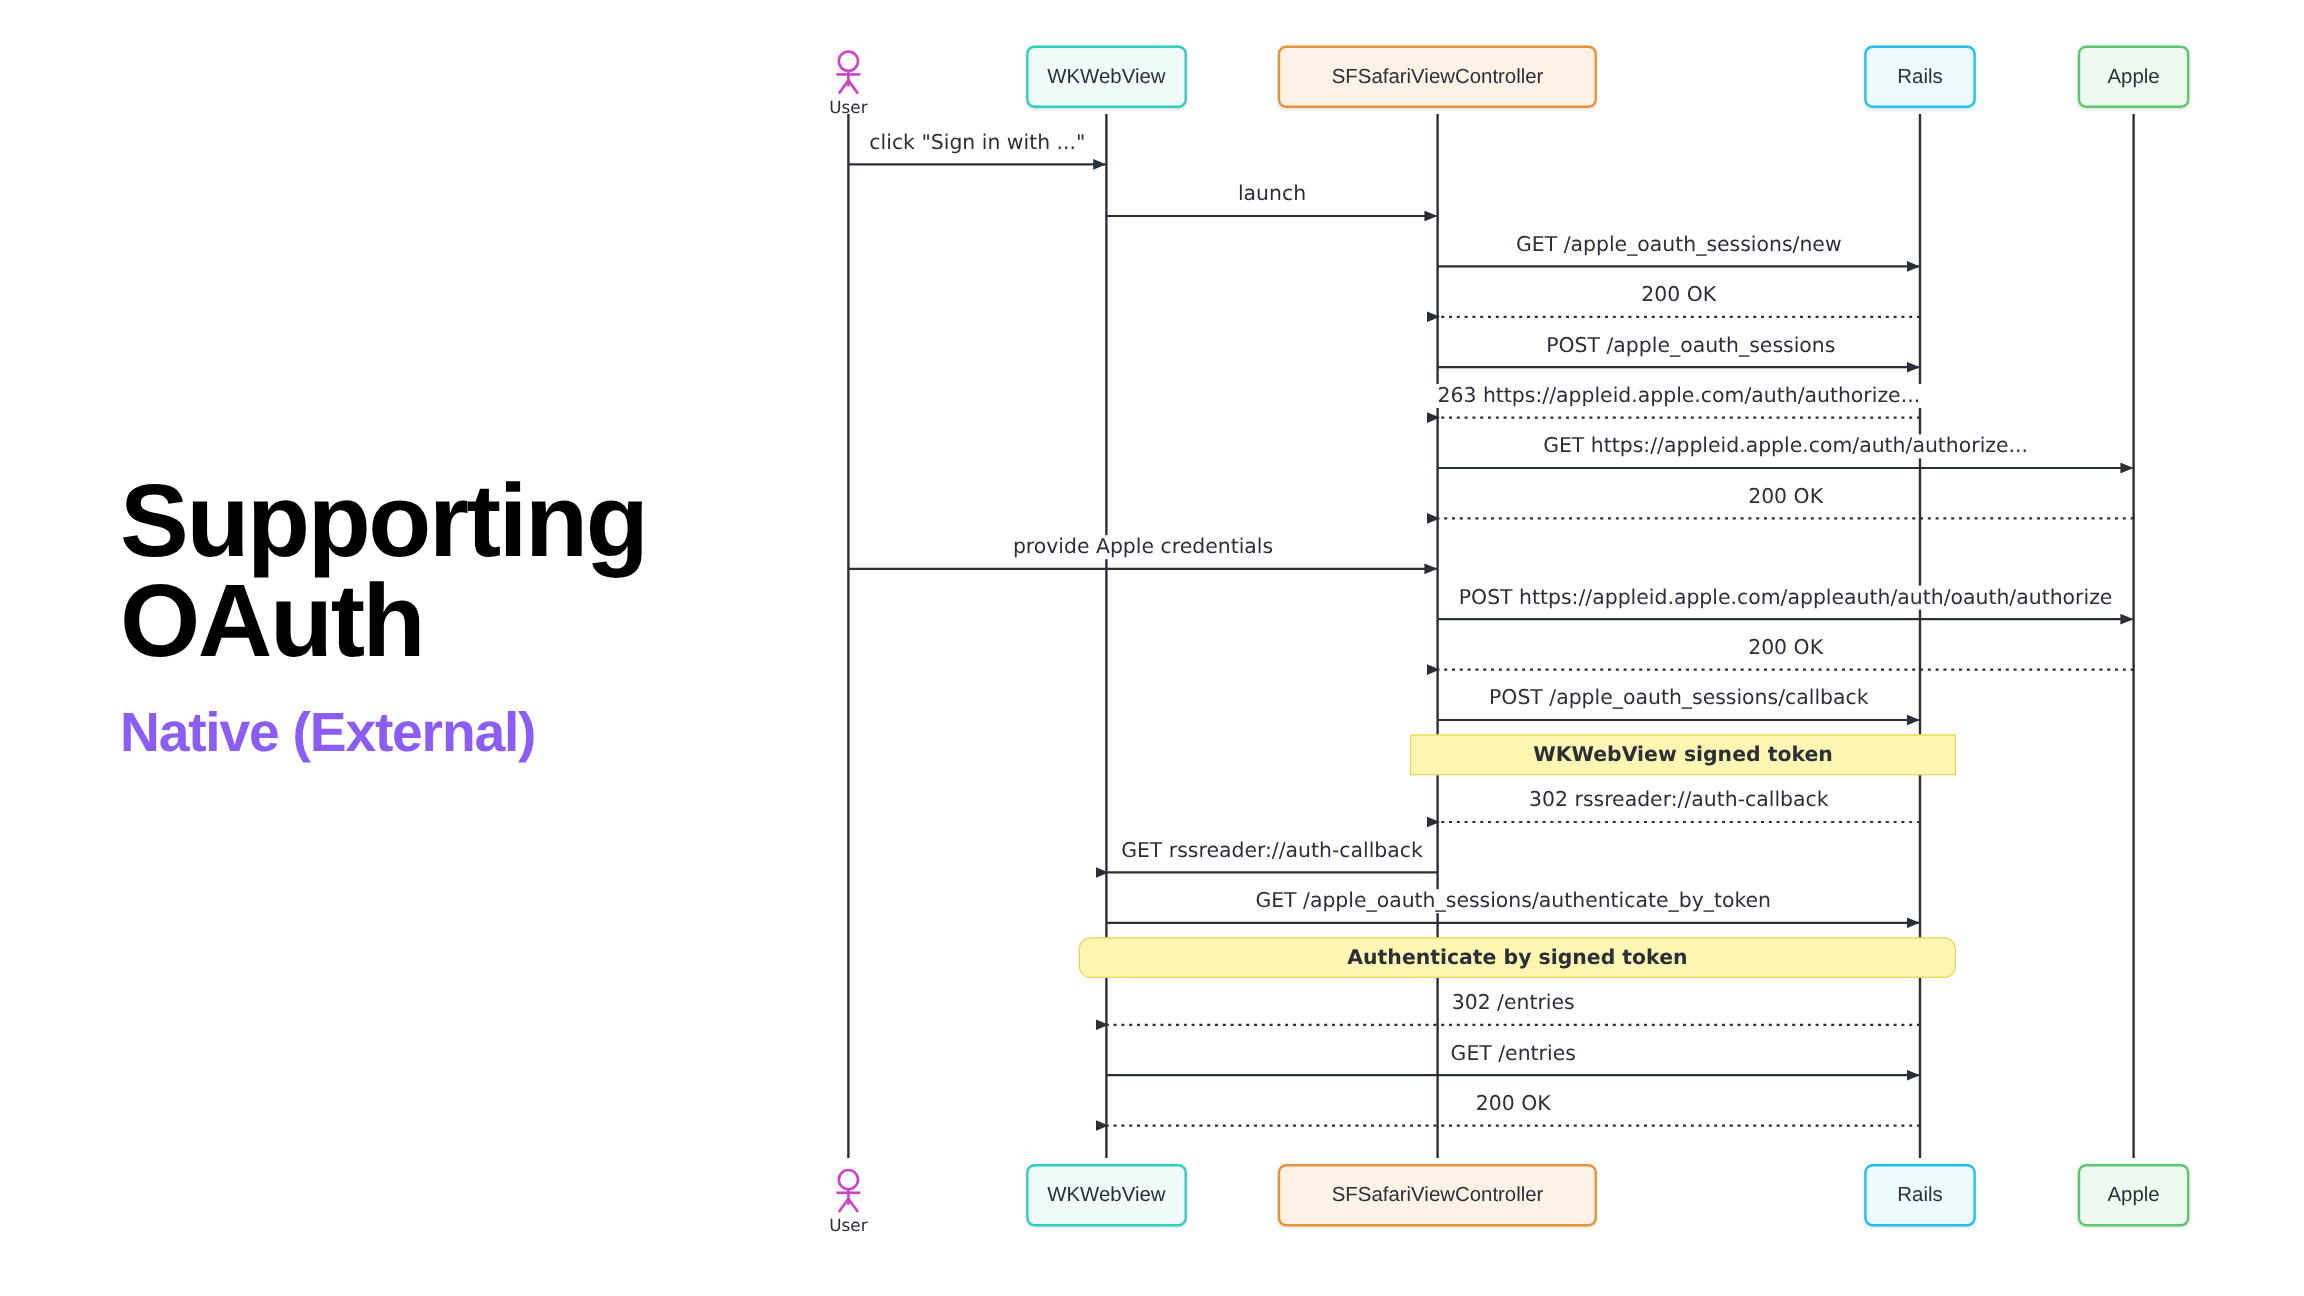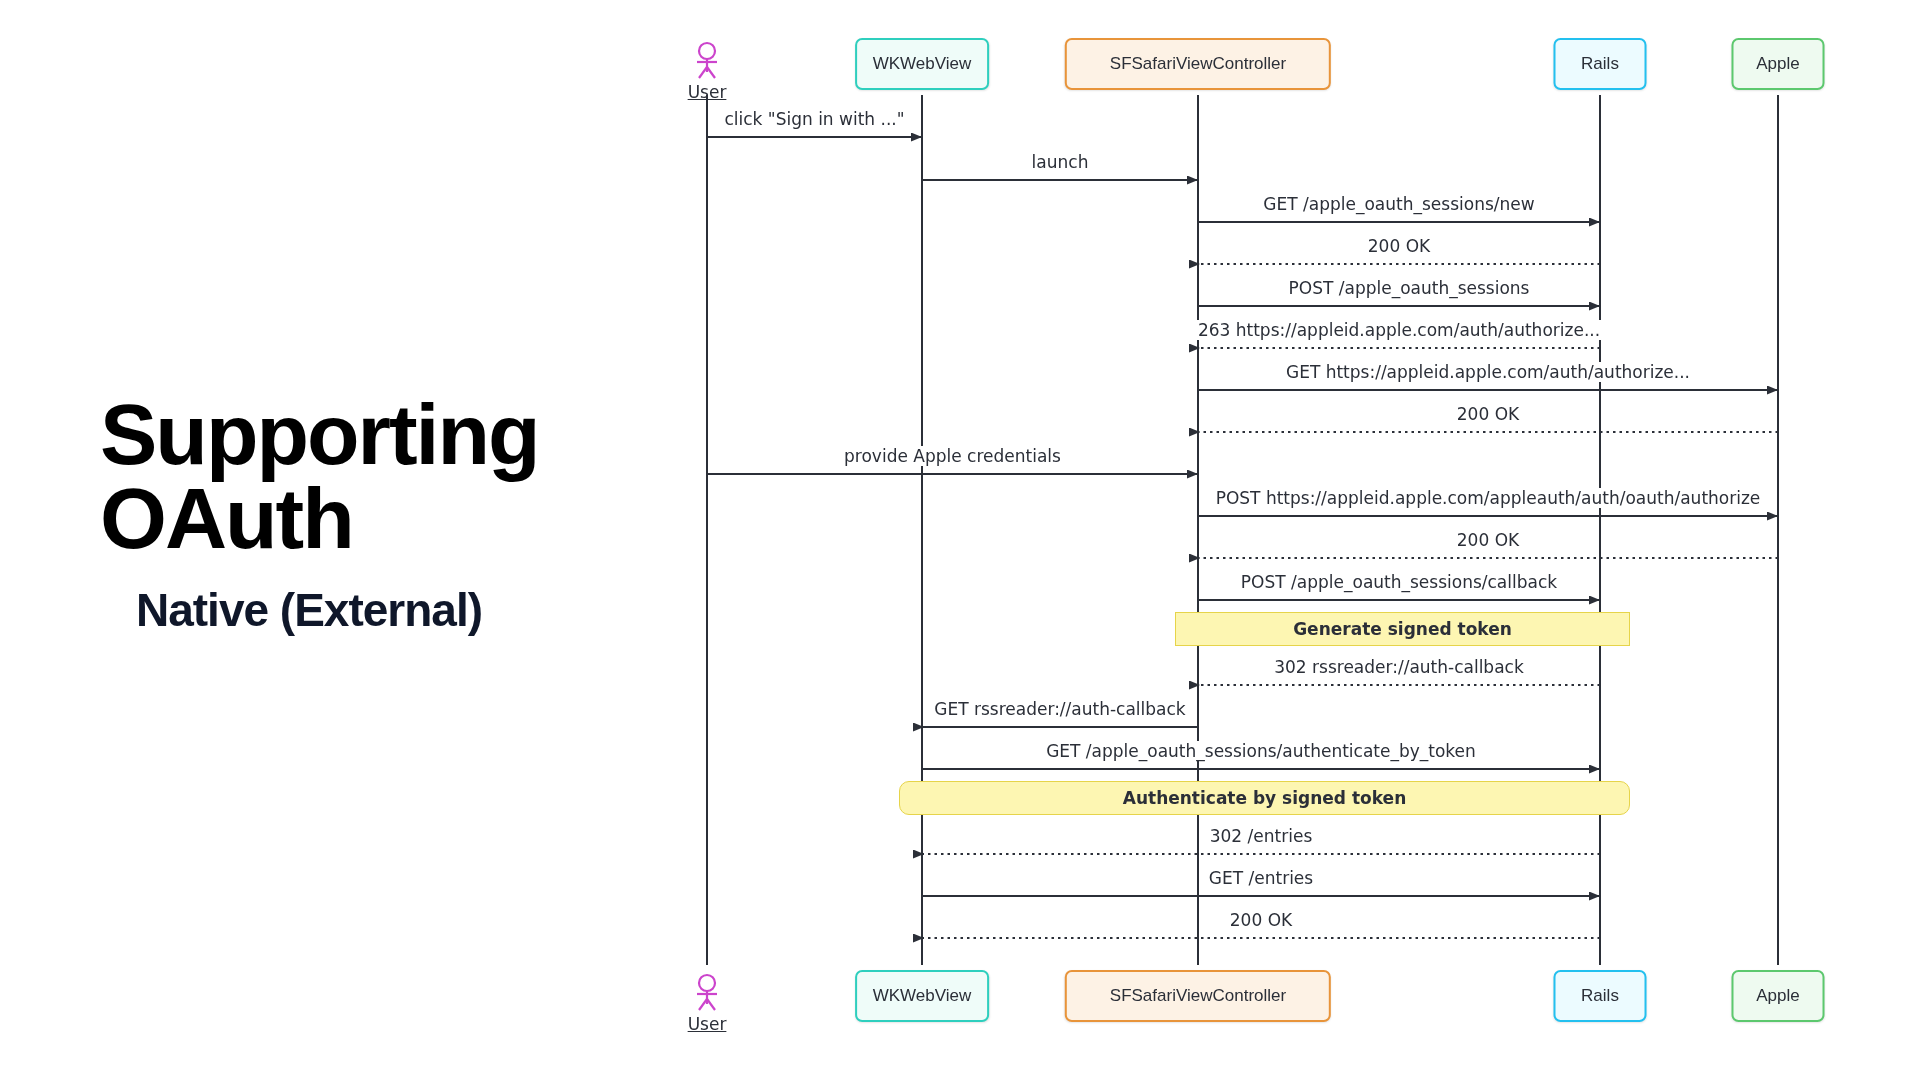--- a/index.html
+++ b/index.html
@@ -31,24 +31,23 @@
     line-height: 0.98;
     color: #000000;
     letter-spacing: -2px;
     white-space: pre-line;
   }
   #title-sub {
     font-family: "Liberation Sans", sans-serif;
     font-weight: bold;
     font-size: 46px;
     line-height: 1.0;
-    color: #0f172a;
+    color: #8b5cf6;
     margin-top: 26px;
     letter-spacing: -1px;
-    margin-left: 36px;
   }
 
   
   #diagram {
     position: absolute;
     left: 0; top: 0;
     width: 1920px; height: 1080px;
   }
   svg.seq { position: absolute; left: 0; top: 0; }
 
@@ -65,25 +64,24 @@
     font-size: 17px;
     color: #2b2f38;
     box-shadow: 0 1px 2px rgba(0,0,0,0.10);
     white-space: nowrap;
   }
 
   .actor-label-user {
     position: absolute;
     transform: translateX(-50%);
     font-family: "DejaVu Sans", sans-serif;
-    font-size: 17px;
+    font-size: 14px;
     color: #2b2f38;
     text-align: center;
     white-space: nowrap;
-    text-decoration: underline;
   }
 
   .msg-label {
     position: absolute;
     transform: translate(-50%, -100%);
     font-family: "DejaVu Sans", sans-serif;
     font-size: 17px;
     color: #2b2f38;
     white-space: nowrap;
     background: #ffffff;
@@ -196,18 +194,18 @@
         <div class="msg-label" style="left: 1488px; top: 550px;">200 OK</div>
         <div class="msg-label" style="left: 1399px; top: 592px;">POST /apple_oauth_sessions/callback</div>
         <div class="msg-label" style="left: 1399px; top: 677px;">302 rssreader://auth-callback</div>
         <div class="msg-label" style="left: 1060px; top: 719px;">GET rssreader://auth-callback</div>
         <div class="msg-label" style="left: 1261px; top: 761px;">GET /apple_oauth_sessions/authenticate_by_token</div>
         <div class="msg-label" style="left: 1261px; top: 846px;">302 /entries</div>
         <div class="msg-label" style="left: 1261px; top: 888px;">GET /entries</div>
         <div class="msg-label" style="left: 1261px; top: 930px;">200 OK</div>
       </div>
     <div id="note-layer">
-        <div class="note-box" style="left: 1175px; top: 612px; width: 455px; height: 34px;">Generate signed token</div>
+        <div class="note-box" style="left: 1175px; top: 612px; width: 455px; height: 34px;">WKWebView signed token</div>
         <div class="note-box" style="left: 899px; top: 781px; width: 731px; height: 34px; border-radius: 10px;">Authenticate by signed token</div>
       </div>
   </div>
 
 </div>
 
 </body></html>

